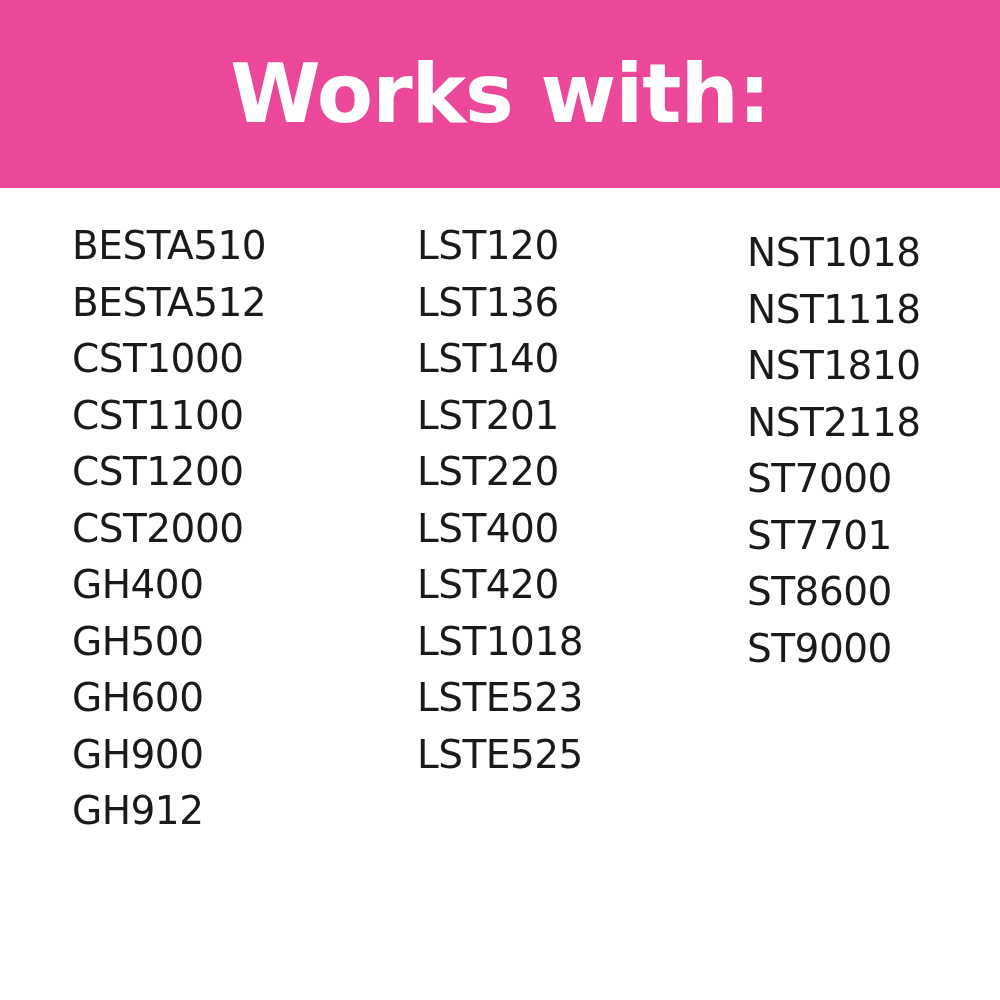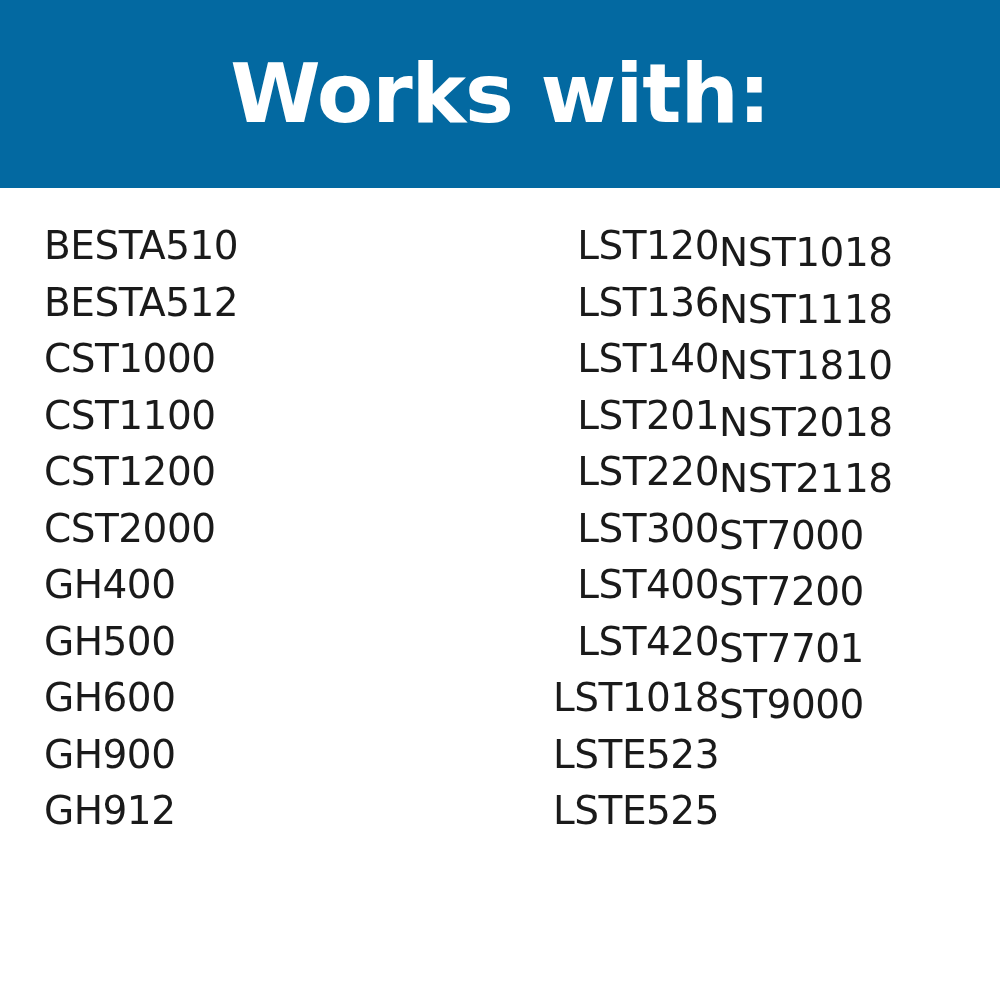--- a/index.html
+++ b/index.html
@@ -19,50 +19,50 @@
     height: 1000px;
     background: #ffffff;
     box-sizing: border-box;
   }
   .banner {
     position: absolute;
     top: 0;
     left: 0;
     width: 1000px;
     height: 188px;
-    background: #0369a1;
+    background: #ec4899;
     display: flex;
     align-items: center;
     justify-content: center;
   }
   .banner-title {
     color: #ffffff;
     font-size: 82px;
     font-weight: bold;
     letter-spacing: -1px;
     line-height: 1;
     margin: 0;
     font-family: "DejaVu Sans", sans-serif;
   }
   .columns {
     position: absolute;
     top: 218px;
     left: 0;
     width: 1000px;
     display: flex;
     flex-direction: row;
-    padding-left: 44px;
+    padding-left: 72px;
     box-sizing: border-box;
   }
   .column {
     display: flex;
     flex-direction: column;
   }
   .col-0 { width: 345px; }
-  .col-1 { width: 330px; text-align: right; }
+  .col-1 { width: 330px; }
   .col-2 { width: 253px; margin-top: 7px; }
   .model-item {
     font-size: 39px;
     color: #1a1a1a;
     line-height: 56.5px;
     white-space: nowrap;
     font-family: "DejaVu Sans", sans-serif;
     letter-spacing: -0.5px;
   }
 </style>
@@ -90,34 +90,32 @@
       <div class="model-item">GH900</div>
       <div class="model-item">GH912</div>
     </div>
 
     <div class="column col-1">
       <div class="model-item">LST120</div>
       <div class="model-item">LST136</div>
       <div class="model-item">LST140</div>
       <div class="model-item">LST201</div>
       <div class="model-item">LST220</div>
-      <div class="model-item">LST300</div>
       <div class="model-item">LST400</div>
       <div class="model-item">LST420</div>
       <div class="model-item">LST1018</div>
       <div class="model-item">LSTE523</div>
       <div class="model-item">LSTE525</div>
     </div>
 
     <div class="column col-2">
       <div class="model-item">NST1018</div>
       <div class="model-item">NST1118</div>
       <div class="model-item">NST1810</div>
-      <div class="model-item">NST2018</div>
       <div class="model-item">NST2118</div>
       <div class="model-item">ST7000</div>
-      <div class="model-item">ST7200</div>
       <div class="model-item">ST7701</div>
+      <div class="model-item">ST8600</div>
       <div class="model-item">ST9000</div>
     </div>
 
   </div>
 </div>
 
 </body></html>

